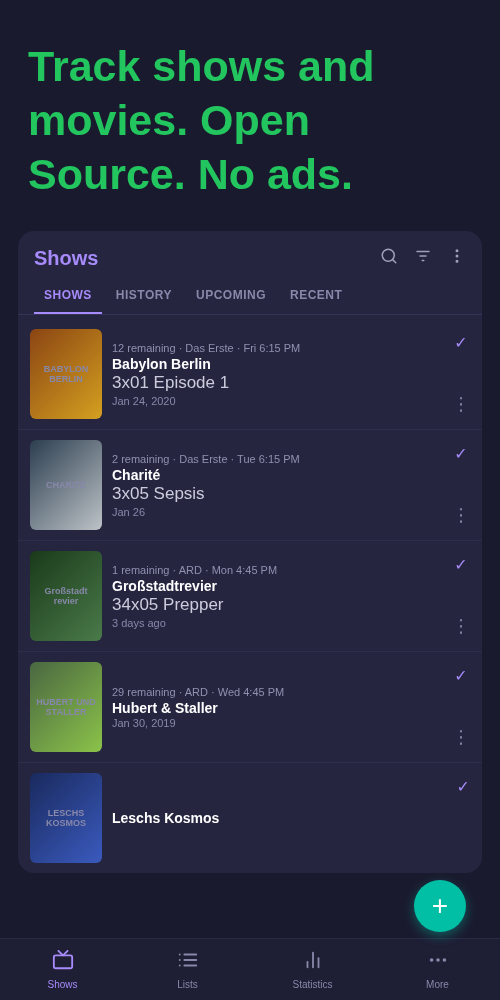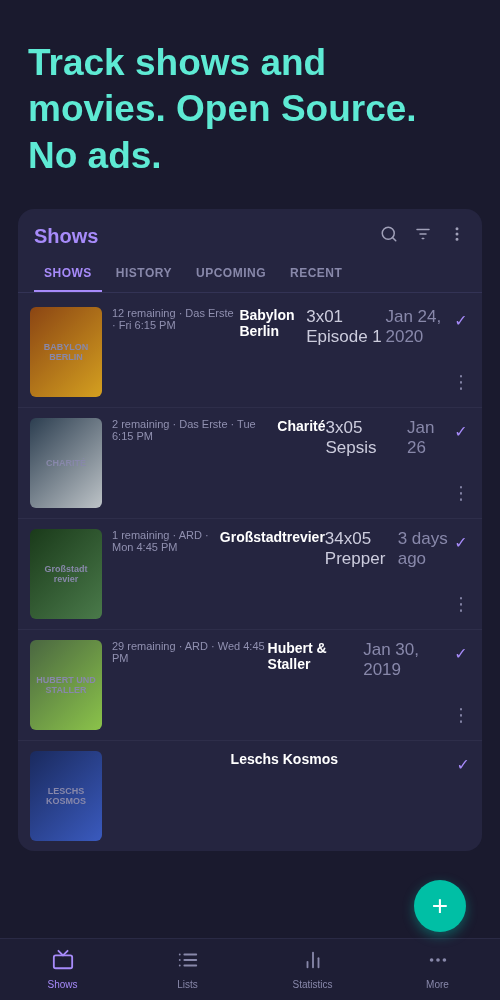--- a/index.html
+++ b/index.html
@@ -12,24 +12,24 @@
       overflow: hidden;
       position: relative;
     }
 
     
     .hero {
       padding: 40px 28px 30px 28px;
       background: #1a1a2e;
     }
     .hero-title {
-      font-size: 37px;
+      font-size: 43px;
       font-weight: 700;
       line-height: 1.25;
-      color: #5eead4;
+      color: #22c55e;
     }
 
     
     .app-card {
       background: #252540;
       border-radius: 16px;
       margin: 0 18px;
       overflow: hidden;
     }
 
@@ -104,41 +104,41 @@
       font-size: 9px;
       color: #8888aa;
       text-align: center;
       font-weight: 700;
       word-break: break-word;
       padding: 4px;
     }
     .show-info {
       flex: 1;
       display: flex;
-      flex-direction: row;
+      flex-direction: column;
       justify-content: center;
     }
     .show-meta {
       font-size: 11px;
       color: #9090b0;
       margin-bottom: 2px;
     }
     .show-name {
       font-size: 14px;
       font-weight: 700;
       color: #ffffff;
       margin-bottom: 1px;
     }
     .show-episode {
       font-size: 17px;
       color: #ccccdd;
       margin-bottom: 2px;
     }
     .show-date {
-      font-size: 17px;
+      font-size: 11px;
       color: #8888aa;
     }
     .show-actions {
       display: flex;
       flex-direction: column;
       align-items: center;
       justify-content: space-between;
       padding: 4px 0;
     }
     .check-icon {

